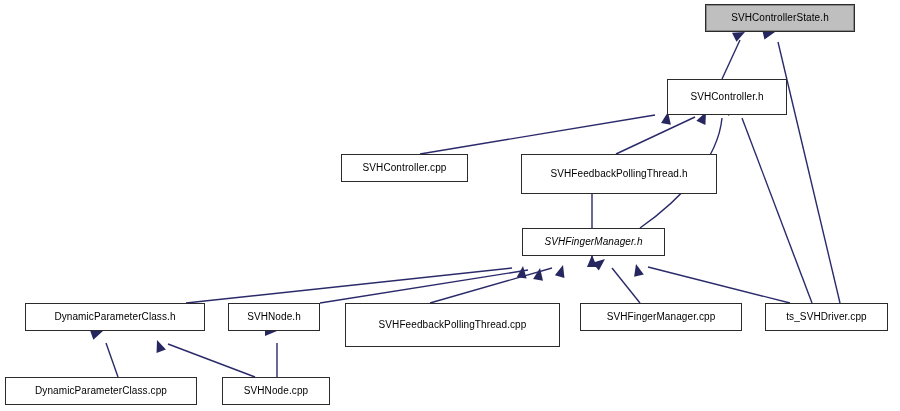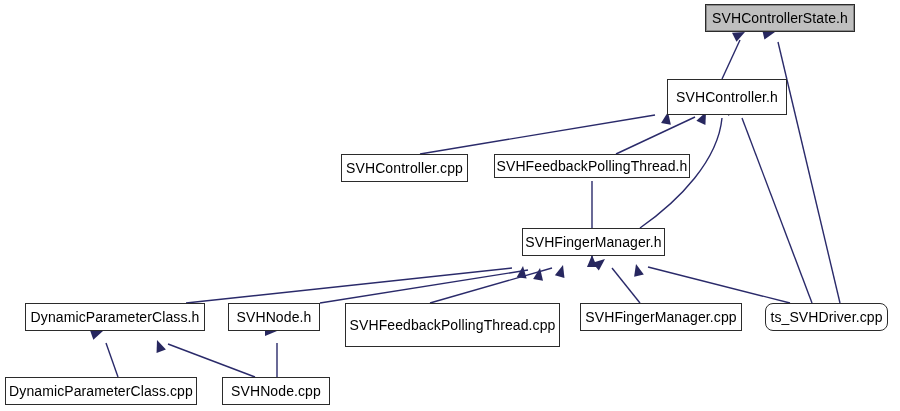--- a/index.html
+++ b/index.html
@@ -34,21 +34,21 @@
     stroke: none;
   }
   .node {
     position: absolute;
     box-sizing: border-box;
     border: 1px solid #2b2b2b;
     background: #ffffff;
     display: flex;
     align-items: center;
     justify-content: center;
-    font-size: 14px;
+    font-size: 10px;
     color: #000000;
     line-height: 1;
     white-space: nowrap;
     letter-spacing: 0.1px;
     z-index: 5;
   }
   .node.highlight {
     background: #bfbfbf;
     border: 1px solid #2b2b2b;
     box-shadow: 0 0 0 1px #888 inset;
@@ -127,39 +127,39 @@
   <div id="nodes-layer">
       <div class="node highlight" style="left: 705px; top: 4px; width: 150px; height: 28px;">
         <span class="node-label">SVHControllerState.h</span>
       </div>
       <div class="node" style="left: 667px; top: 79px; width: 120px; height: 36px;">
         <span class="node-label">SVHController.h</span>
       </div>
       <div class="node" style="left: 341px; top: 154px; width: 127px; height: 28px; justify-content: center;">
         <span class="node-label">SVHController.cpp</span>
       </div>
-      <div class="node" style="left: 494px; top: 154px; width: 196px; height: 24px; align-items: center;">
+      <div class="node" style="left: 521px; top: 154px; width: 196px; height: 40px; align-items: center;">
         <span class="node-label">SVHFeedbackPollingThread.h</span>
       </div>
-      <div class="node" style="left: 522px; top: 228px; width: 143px; height: 28px;">
+      <div class="node" style="left: 522px; top: 228px; width: 143px; height: 28px; font-style: italic;">
         <span class="node-label">SVHFingerManager.h</span>
       </div>
       <div class="node" style="left: 25px; top: 303px; width: 180px; height: 28px;">
         <span class="node-label">DynamicParameterClass.h</span>
       </div>
       <div class="node" style="left: 228px; top: 303px; width: 92px; height: 28px;">
         <span class="node-label">SVHNode.h</span>
       </div>
       <div class="node" style="left: 345px; top: 303px; width: 215px; height: 44px;">
         <span class="node-label">SVHFeedbackPollingThread.cpp</span>
       </div>
       <div class="node" style="left: 580px; top: 303px; width: 162px; height: 28px;">
         <span class="node-label">SVHFingerManager.cpp</span>
       </div>
-      <div class="node" style="left: 765px; top: 303px; width: 123px; height: 28px; border-radius: 8px;">
+      <div class="node" style="left: 765px; top: 303px; width: 123px; height: 28px;">
         <span class="node-label">ts_SVHDriver.cpp</span>
       </div>
       <div class="node" style="left: 5px; top: 377px; width: 192px; height: 28px;">
         <span class="node-label">DynamicParameterClass.cpp</span>
       </div>
       <div class="node" style="left: 222px; top: 377px; width: 108px; height: 28px;">
         <span class="node-label">SVHNode.cpp</span>
       </div>
     </div>
 </div>

